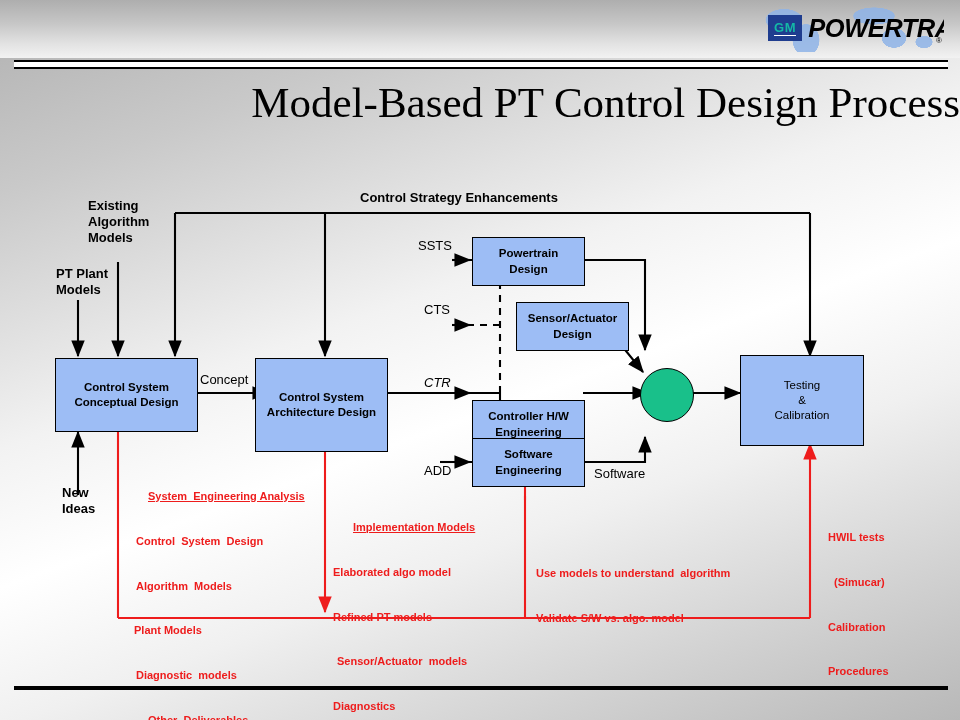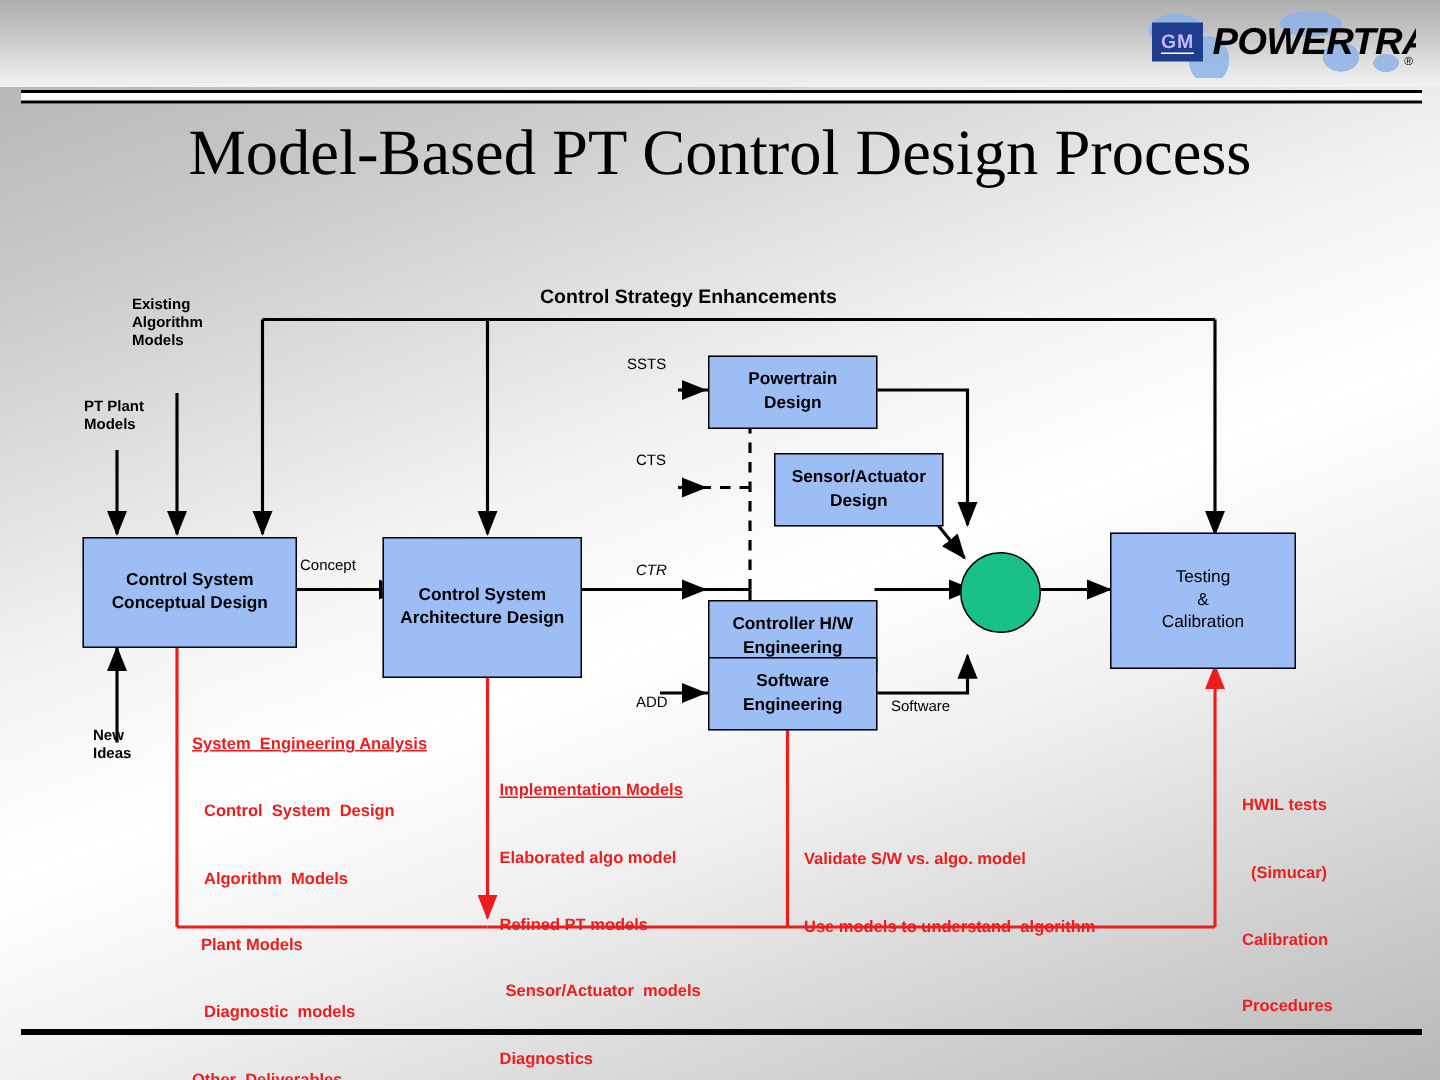--- a/index.html
+++ b/index.html
@@ -29,65 +29,65 @@
       radial-gradient(ellipse 34px 14px at 120px 10px,#8fb4e8 0%,#8fb4e8 60%,transparent 62%),
       radial-gradient(ellipse 20px 16px at 140px 32px,#8fb4e8 0%,#8fb4e8 60%,transparent 62%),
       radial-gradient(ellipse 14px 10px at 170px 36px,#8fb4e8 0%,#8fb4e8 60%,transparent 62%);
     opacity:.85;
   }
   #gm-badge{
     position:absolute;left:14px;top:9px;width:34px;height:26px;
     background:#1f3d8f;display:flex;align-items:center;justify-content:center;
   }
   #gm-badge span{
-    color:#c4b5fd;font-size:13px;font-weight:bold;letter-spacing:.5px;
+    color:#14b8a6;font-size:13px;font-weight:bold;letter-spacing:.5px;
     border-bottom:1.5px solid #fff;line-height:13px;padding-bottom:1px;
     font-family:"Liberation Sans",sans-serif;
   }
   #pt-word{
     position:absolute;left:56px;top:8px;
     font-size:25px;font-weight:bold;font-style:italic;color:#000;
     letter-spacing:-0.5px;font-family:"Liberation Sans",sans-serif;
     transform:scaleX(1.02);
   }
   #pt-reg{position:absolute;right:2px;top:30px;font-size:8px;color:#000;}
   #rule-top{position:absolute;left:14px;top:60px;width:934px;height:5px;
     border-top:2px solid #000;border-bottom:2px solid #000;background:#fff;}
   #rule-bottom{position:absolute;left:14px;top:686px;width:934px;height:4px;background:#000;}
 
   #title{
-    position:absolute;left:0;top:78px;width:960px;text-align:center;
+    position:absolute;left:0;top:78px;width:960px;text-align:right;
     font-family:"Liberation Serif", serif;font-size:43px;color:#000;
   }
 
   
   #diagram{position:absolute;left:0;top:0;width:960px;height:720px;}
   svg#wires{position:absolute;left:0;top:0;width:960px;height:720px;}
 
   .node{
     position:absolute;background:#9dbdf5;border:1.3px solid #000;
     display:flex;align-items:center;justify-content:center;text-align:center;
     font-size:11.5px;color:#000;line-height:1.32;font-weight:bold;
     font-family:"Liberation Sans",sans-serif;
   }
   .node.thin{font-weight:normal;}
   .circle{
     position:absolute;background:#19c08a;border:1.4px solid #000;border-radius:50%;
   }
   .lbl{
-    position:absolute;font-size:10px;color:#000;line-height:1.28;
+    position:absolute;font-size:13px;color:#000;line-height:1.28;
     font-family:"Liberation Sans",sans-serif;white-space:pre;
   }
   .lbl.b{font-weight:bold;}
   .lbl.big{font-size:13px;font-weight:bold;}
   .redtext{
     position:absolute;color:#ee1c1c;font-size:11px;line-height:1.36;
     font-family:"Liberation Sans",sans-serif;font-weight:bold;white-space:pre;
   }
-  .redtext .u{text-decoration:underline;}
+  .redtext .u{text-decoration:underline;margin-left:20px;}
 </style>
 </head>
 <body>
 
 <div id="slide">
 
   <div id="header-band">
     <div id="logo-box">
       <div id="logo-map"></div>
       <div id="gm-badge">
@@ -262,22 +262,22 @@
       <div>Elaborated algo model</div>
       <div>Refined PT models</div>
       <div style="padding-left:4px">Sensor/Actuator  models</div>
       <div>Diagnostics</div>
       
       
       
     </div>
 
     <div class="redtext" style="left:536px;top:536px;">
+      <div>Use models to understand  algorithm</div>
       <div>Validate S/W vs. algo. model</div>
-      <div>Use models to understand  algorithm</div>
     </div>
 
     <div class="redtext" style="left:828px;top:500px;">
       <div>HWIL tests</div>
       <div style="padding-left:6px">(Simucar)</div>
       <div>Calibration</div>
       <div>Procedures</div>
     </div>
 
   </div>

